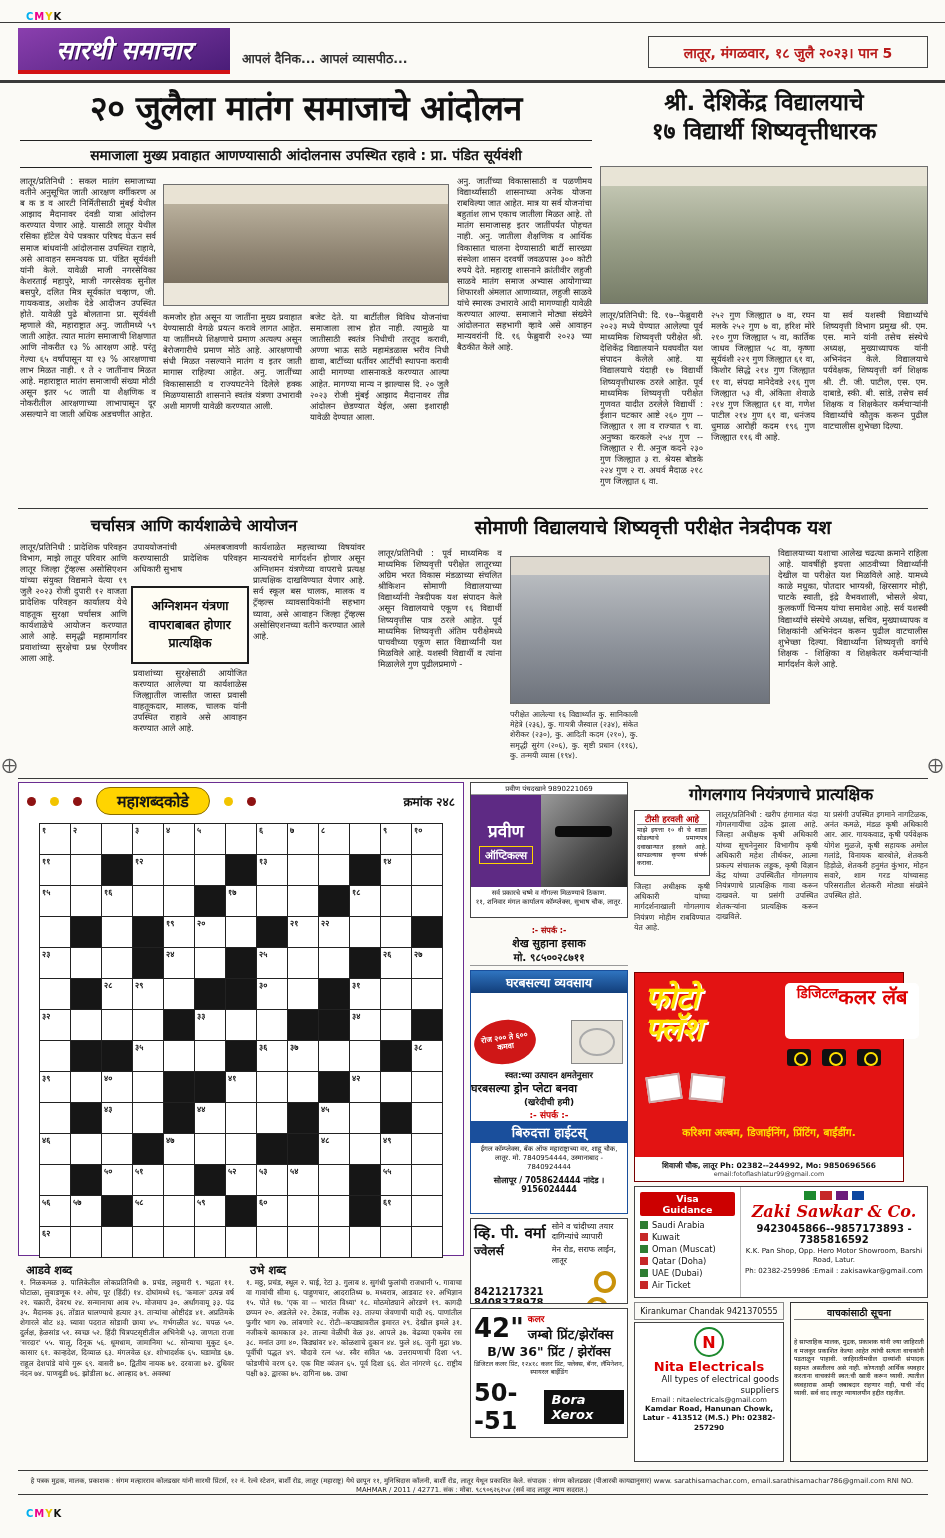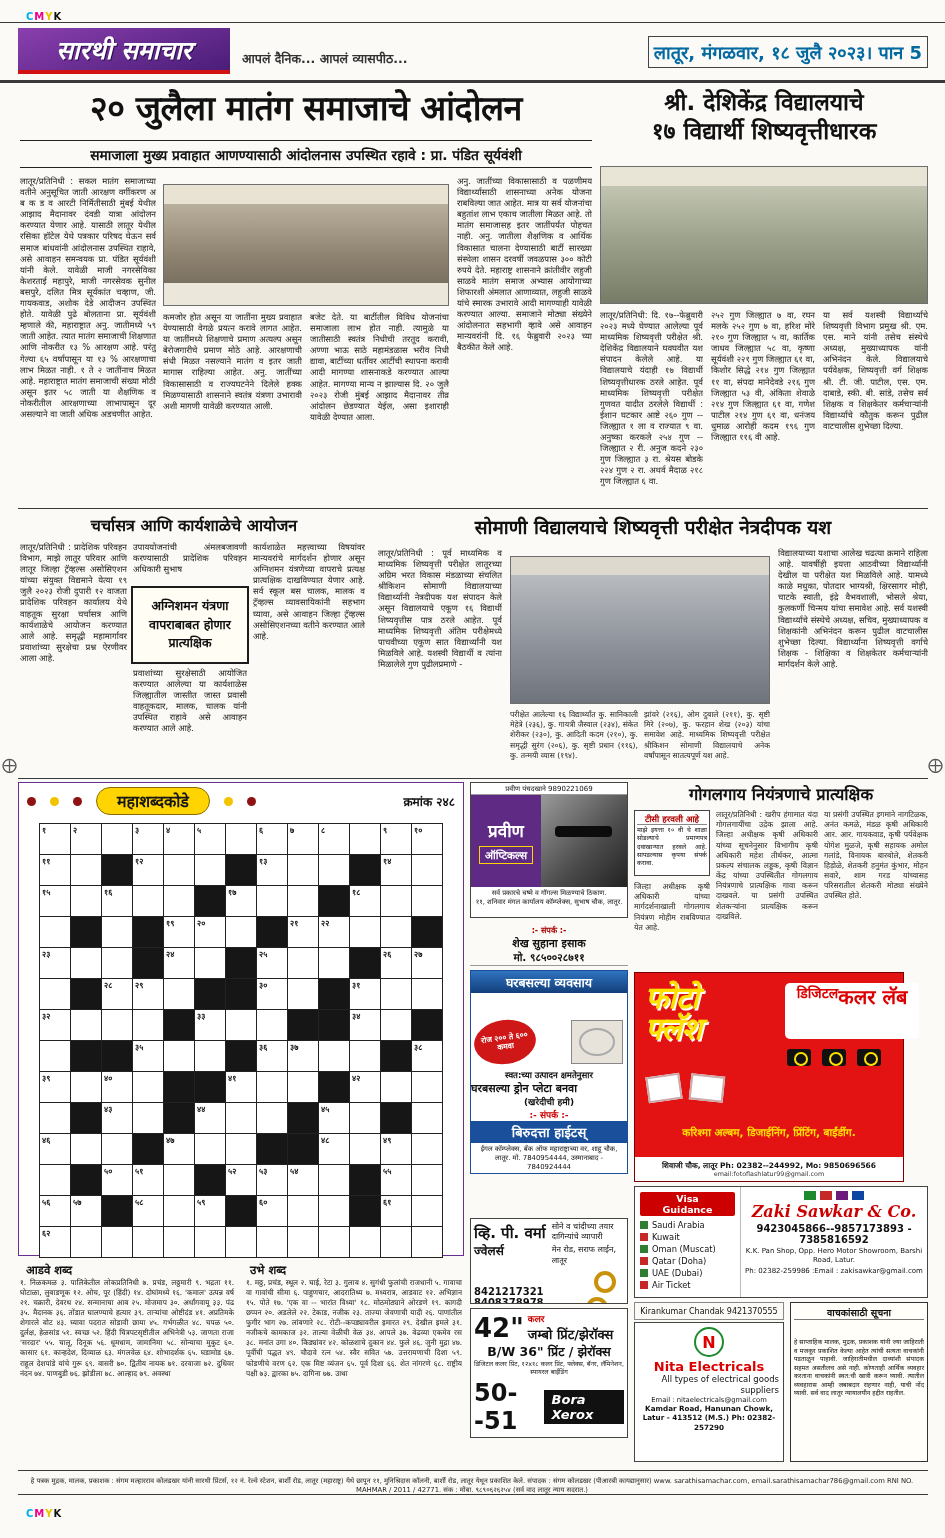--- a/index.html
+++ b/index.html
@@ -11,21 +11,21 @@
   .bt{font-size:8.4px;line-height:1.32;text-align:justify;overflow:hidden;color:#1d1d1d}
   .bt7{font-size:7.6px;line-height:1.34;text-align:justify;overflow:hidden;color:#1d1d1d}
   .clue{font-size:7.3px;line-height:1.38;text-align:justify;overflow:hidden;color:#161616}
   .cmyk span{font-size:10px;font-weight:bold;letter-spacing:1px}
   .cy{color:#00aeef}.mg{color:#ec008c}.yl{color:#e8c400}.bk{color:#111}
   .logo{background:linear-gradient(160deg,#8a3fae,#4a1d78);border-bottom:4px solid #d21212;
         display:flex;align-items:center;justify-content:center}
   .logo span{color:#fff;font-size:25px;font-weight:800;text-shadow:1px 1px 0 #2a0a4a;font-style:italic}
   .tagline{font-size:12.5px;font-weight:bold;color:#333}
   .datebox{border:1.4px solid #444;display:flex;align-items:center;justify-content:center;
-           font-size:18px;font-weight:800;color:#0369a1}
+           font-size:14px;font-weight:800;color:#b91c1c}
   .h-lead{font-size:34px;font-weight:800;text-align:center;line-height:1.1;letter-spacing:-.5px}
   .h-sch{font-size:23px;font-weight:800;text-align:center;line-height:1.25}
   .subbox{border-top:1.6px solid #222;border-bottom:1.6px solid #222;display:flex;align-items:center;
           justify-content:center;font-size:13.8px;font-weight:bold}
   .h-mid{font-weight:800;text-align:center}
   .photo{border:1px solid #6e6e6e}
   .ph-lead{background:linear-gradient(180deg,#e9e3d4 0 16%,rgba(0,0,0,0) 16%),
            linear-gradient(0deg,#ece7db 0 18%,rgba(0,0,0,0) 18%),
            linear-gradient(180deg,#c9c0ac,#8d8270 60%,#6a6152)}
   .ph-students{background:linear-gradient(180deg,#e8e4d6 0 14%,rgba(0,0,0,0) 14%),
@@ -175,21 +175,20 @@
   <div class="abs bt" style="left:20px;top:542px;width:107px;height:230px">लातूर/प्रतिनिधी : प्रादेशिक परिवहन विभाग, माझे लातूर परिवार आणि लातूर जिल्हा ट्रॅव्हल्स असोसिएशन यांच्या संयुक्त विद्यमाने येत्या १९ जुलै २०२३ रोजी दुपारी १२ वाजता प्रादेशिक परिवहन कार्यालय येथे वाहतूक सुरक्षा चर्चासत्र आणि कार्यशाळेचे आयोजन करण्यात आले आहे. समृद्धी महामार्गावर प्रवाशांच्या सुरक्षेचा प्रश्न ऐरणीवर आला आहे.</div>
   <div class="abs bt" style="left:133px;top:542px;width:114px;height:40px">उपाययोजनांची अंमलबजावणी करण्यासाठी प्रादेशिक परिवहन अधिकारी सुभाष</div>
   <div class="abs inset" style="left:131px;top:586px;width:118px;height:78px">अग्निशमन यंत्रणा वापराबाबत होणार प्रात्यक्षिक</div>
   <div class="abs bt" style="left:133px;top:668px;width:114px;height:104px">प्रवाशांच्या सुरक्षेसाठी आयोजित करण्यात आलेल्या या कार्यशाळेस जिल्ह्यातील जास्तीत जास्त प्रवासी वाहतूकदार, मालक, चालक यांनी उपस्थित राहावे असे आवाहन करण्यात आले आहे.</div>
   <div class="abs bt" style="left:253px;top:542px;width:112px;height:230px">कार्यशाळेत महत्त्वाच्या विषयांवर मान्यवरांचे मार्गदर्शन होणार असून अग्निशमन यंत्रणेच्या वापराचे प्रत्यक्ष प्रात्यक्षिक दाखविण्यात येणार आहे. सर्व स्कूल बस चालक, मालक व ट्रॅव्हल्स व्यावसायिकांनी सहभाग घ्यावा, असे आवाहन जिल्हा ट्रॅव्हल्स असोसिएशनच्या वतीने करण्यात आले आहे.</div>
 
   <div class="abs h-mid" style="left:378px;top:514px;width:550px;font-size:19px">सोमाणी विद्यालयाचे शिष्यवृत्ती परीक्षेत नेत्रदीपक यश</div>
   <div class="abs bt" style="left:378px;top:548px;width:124px;height:226px">लातूर/प्रतिनिधी : पूर्व माध्यमिक व माध्यमिक शिष्यवृत्ती परीक्षेत लातूरच्या अग्रिम भरत विकास मंडळाच्या संचलित श्रीकिशन सोमाणी विद्यालयाच्या विद्यार्थ्यांनी नेत्रदीपक यश संपादन केले असून विद्यालयाचे एकूण १६ विद्यार्थी शिष्यवृत्तीस पात्र ठरले आहेत. पूर्व माध्यमिक शिष्यवृत्ती अंतिम परीक्षेमध्ये पाचवीच्या एकूण सात विद्यार्थ्यांनी यश मिळविले आहे. यशस्वी विद्यार्थी व त्यांना मिळालेले गुण पुढीलप्रमाणे -</div>
   <div class="abs photo ph-somani" style="left:510px;top:556px;width:260px;height:148px"></div>
   <div class="abs bt7" style="left:510px;top:710px;width:128px;height:64px">परीक्षेत आलेल्या १६ विद्यार्थ्यांत कु. सानिकाली मेहेत्रे (२३६), कु. गायत्री जैस्वाल (२३४), संकेत शेरीकर (२३०), कु. आदिती कदम (२१०), कु. समृद्धी सुरंग (२०६), कु. सृष्टी प्रधान (११६), कु. तन्मयी व्यास (१९४).</div>
-  <div class="abs bt7" style="left:644px;top:710px;width:126px;height:64px">झांवरे (२१६), ओम दुबाले (२११), कु. सृष्टी मिरे (२०७), कु. फरहान शेख (२०३) यांचा समावेश आहे. माध्यमिक शिष्यवृत्ती परीक्षेत श्रीकिशन सोमाणी विद्यालयाचे अनेक वर्षांपासून सातत्यपूर्ण यश आहे.</div>
   <div class="abs bt" style="left:778px;top:548px;width:150px;height:226px">विद्यालयाच्या यशाचा आलेख चढत्या क्रमाने राहिला आहे. यावर्षीही इयत्ता आठवीच्या विद्यार्थ्यांनी देखील या परीक्षेत यश मिळविले आहे. यामध्ये काळे मधुका, पोतदार भाग्यश्री, क्षिरसागर मोही, चाटके स्वाती, इंद्रे वैभवशाली, भोसले श्रेया, कुलकर्णी चिन्मय यांचा समावेश आहे. सर्व यशस्वी विद्यार्थ्यांचे संस्थेचे अध्यक्ष, सचिव, मुख्याध्यापक व शिक्षकांनी अभिनंदन करून पुढील वाटचालीस शुभेच्छा दिल्या. विद्यार्थ्यांना शिष्यवृत्ती वर्गाचे शिक्षक - शिक्षिका व शिक्षकेतर कर्मचाऱ्यांनी मार्गदर्शन केले आहे.</div>
 
   <div class="rule" style="left:18px;top:778px;width:910px;height:1px"></div>
   <div class="abs regmark" style="left:2px;top:756px">⨁</div>
   <div class="abs regmark" style="left:928px;top:756px">⨁</div>
 
   <div class="abs cwblock" style="left:18px;top:782px;width:446px;height:474px">
     <div class="cw-head">
       <span class="dot d-red"></span>
       <span class="dot d-yel"></span>
@@ -529,21 +528,21 @@
       <div>११, शनिवार मंगल कार्यालय कॉम्प्लेक्स, सुभाष चौक, लातूर.</div>
     </div>
   </div>
 
   <div class="abs contactline" style="left:470px;top:924px;width:158px;height:42px;border-bottom:1px solid #999">
     <div style="font-size:8px;color:#a00;font-weight:bold">:- संपर्क :-</div>
     <div style="font-size:11px;font-weight:800">शेख सुहाना इसाक</div>
     <div style="font-size:10.5px;font-weight:800">मो. ९८५००२८७११</div>
   </div>
 
-  <div class="abs ad gh" style="left:470px;top:970px;width:158px;height:204px">
+  <div class="abs ad gh" style="left:470px;top:970px;width:158px;height:244px">
     <div class="gh-head">घरबसल्या व्यवसाय</div>
     <div style="position:relative;height:76px">
       <div class="gh-badge">रोज २०० ते ६०० कमवा</div>
       <div class="machine"></div>
     </div>
     <div class="gh-l1">स्वत:च्या उत्पादन क्षमतेनुसार</div>
     <div class="gh-l2">घरबसल्या ड्रोन प्लेटा बनवा</div>
     <div class="gh-l3">(खरेदीची हमी)</div>
     <div class="gh-contact">:- संपर्क :-</div>
     <div class="gh-brand">बिरुदत्ता हाईटस्</div>

